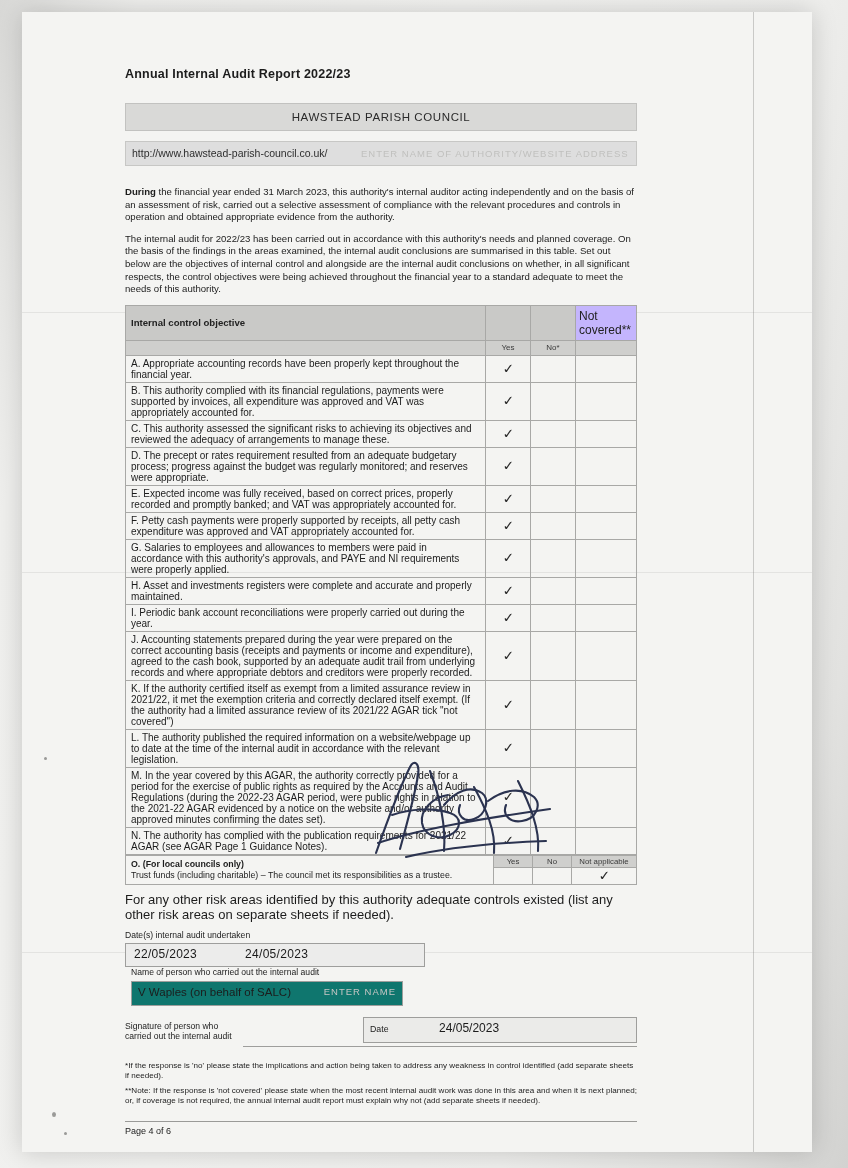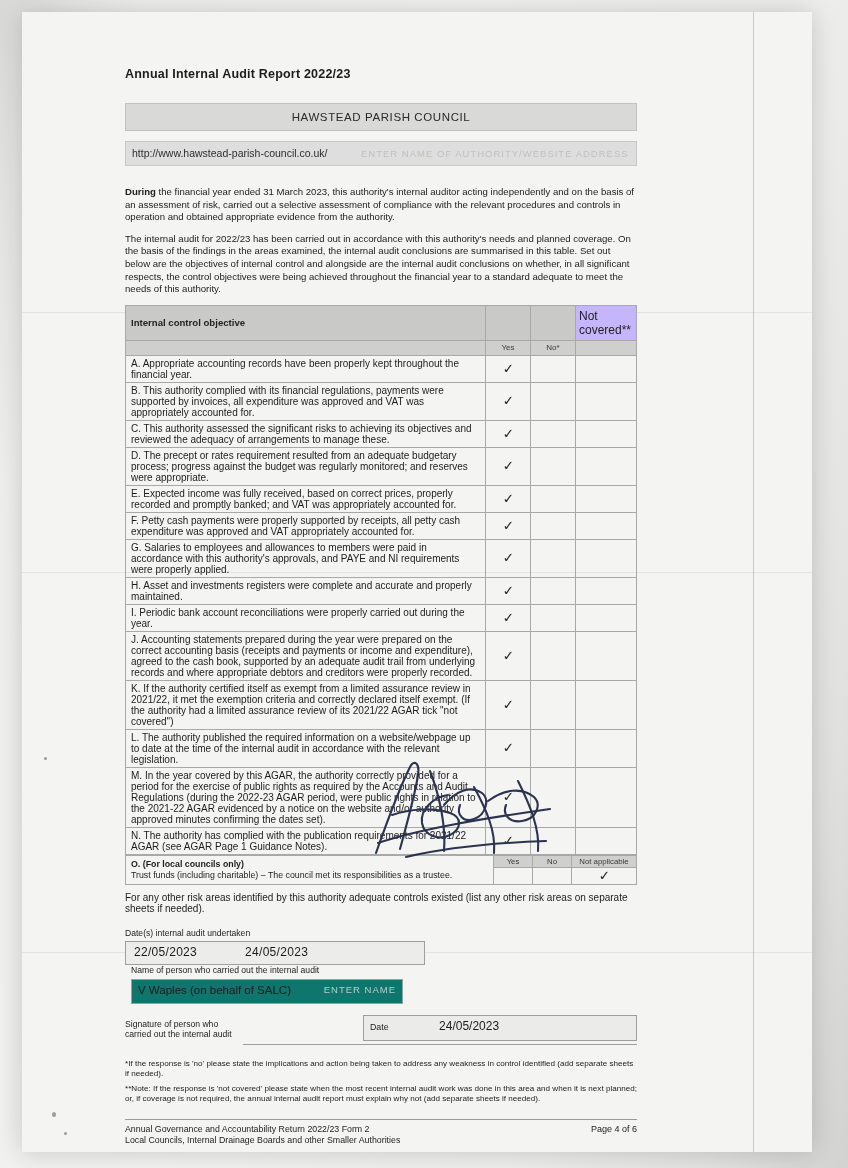--- a/index.html
+++ b/index.html
@@ -150,23 +150,23 @@
   }
   .local-label {
     font-size: 8.8px;
     line-height: 11px;
     padding: 3px 5px;
   }
   .local-label b { font-weight: bold; }
   .na-col { width: 60px; }
 
   .risk-note {
-    font-size: 10px;
+    font-size: 13px;
     margin-top: 7px;
-    margin-bottom: 14px;
+    margin-bottom: 8px;
   }
 
   .sig-grid {
     position: relative;
     width: 100%;
   }
   .sig-left { width: 300px; display:inline-block; vertical-align: top;}
   .sig-right { width: 272px; display:inline-block; vertical-align: top; margin-left:6px;}
   .small-label { font-size: 8.6px; line-height: 10.5px; }
   .field-box {
@@ -436,24 +436,20 @@
             <span class="lbl">Date</span>
             <span class="val">24/05/2023</span>
           </div>
         </div>
       </div>
 
       <div class="footnote">*If the response is 'no' please state the implications and action being taken to address any weakness in control identified (add separate sheets if needed).</div>
       <div class="footnote" style="margin-top:5px">**Note: If the response is 'not covered' please state when the most recent internal audit work was done in this area and when it is next planned; or, if coverage is not required, the annual internal audit report must explain why not (add separate sheets if needed).</div>
 
       <div class="bottom-rule">
-        <div>
-          <div>Annual Governance and Accountability Return 2022/23 Form 2</div>
-          <div>Local Councils, Internal Drainage Boards and other Smaller Authorities</div>
-        </div>
         <div class="bottom-right">Page 4 of 6</div>
       </div>
 
     </div>
 
     <svg id="signature" viewBox="0 0 190 105">
       <g fill="none" stroke="#2b3350" stroke-width="2.1" stroke-linecap="round">
         <path d="M6,96 C18,62 30,30 40,10 C44,2 50,6 48,18 C45,38 36,70 30,92"></path>
         <path d="M22,58 C40,52 62,50 80,56 C92,60 92,72 80,78 C68,84 54,78 52,66 C50,52 64,40 78,38"></path>
         <path d="M60,14 C70,40 76,70 74,94"></path>

